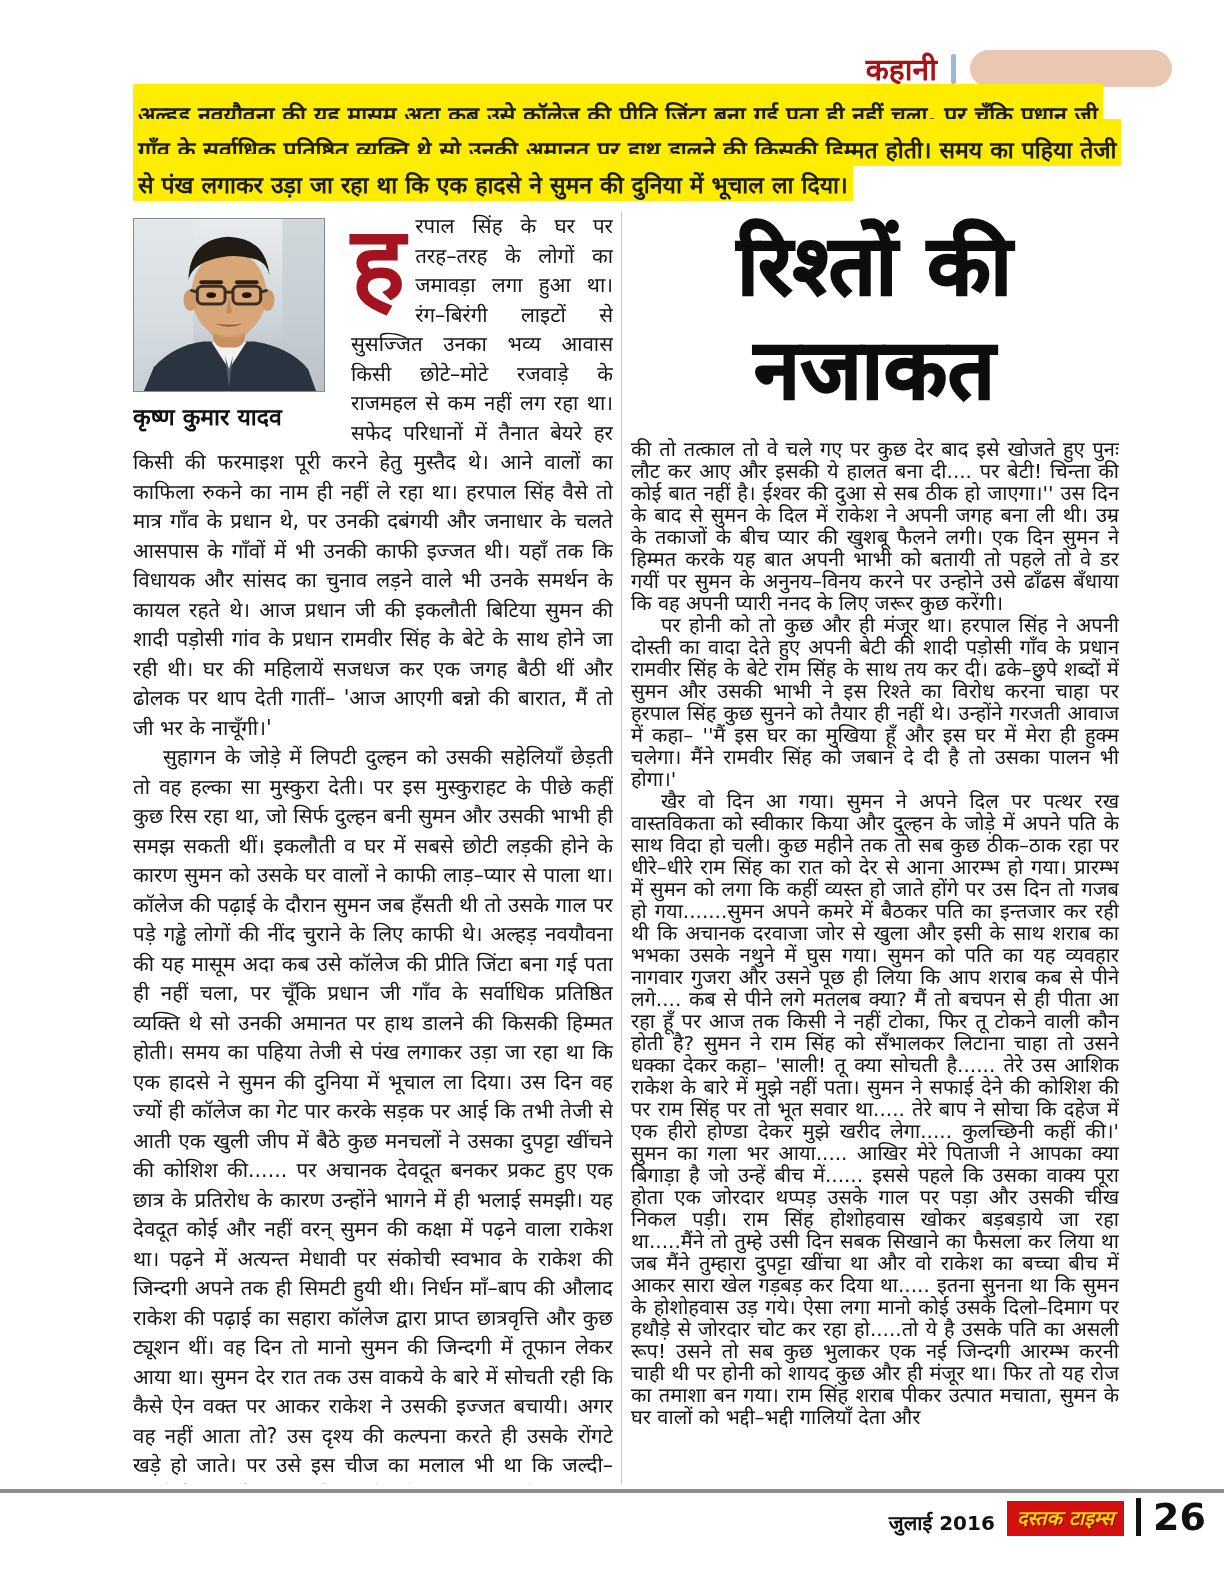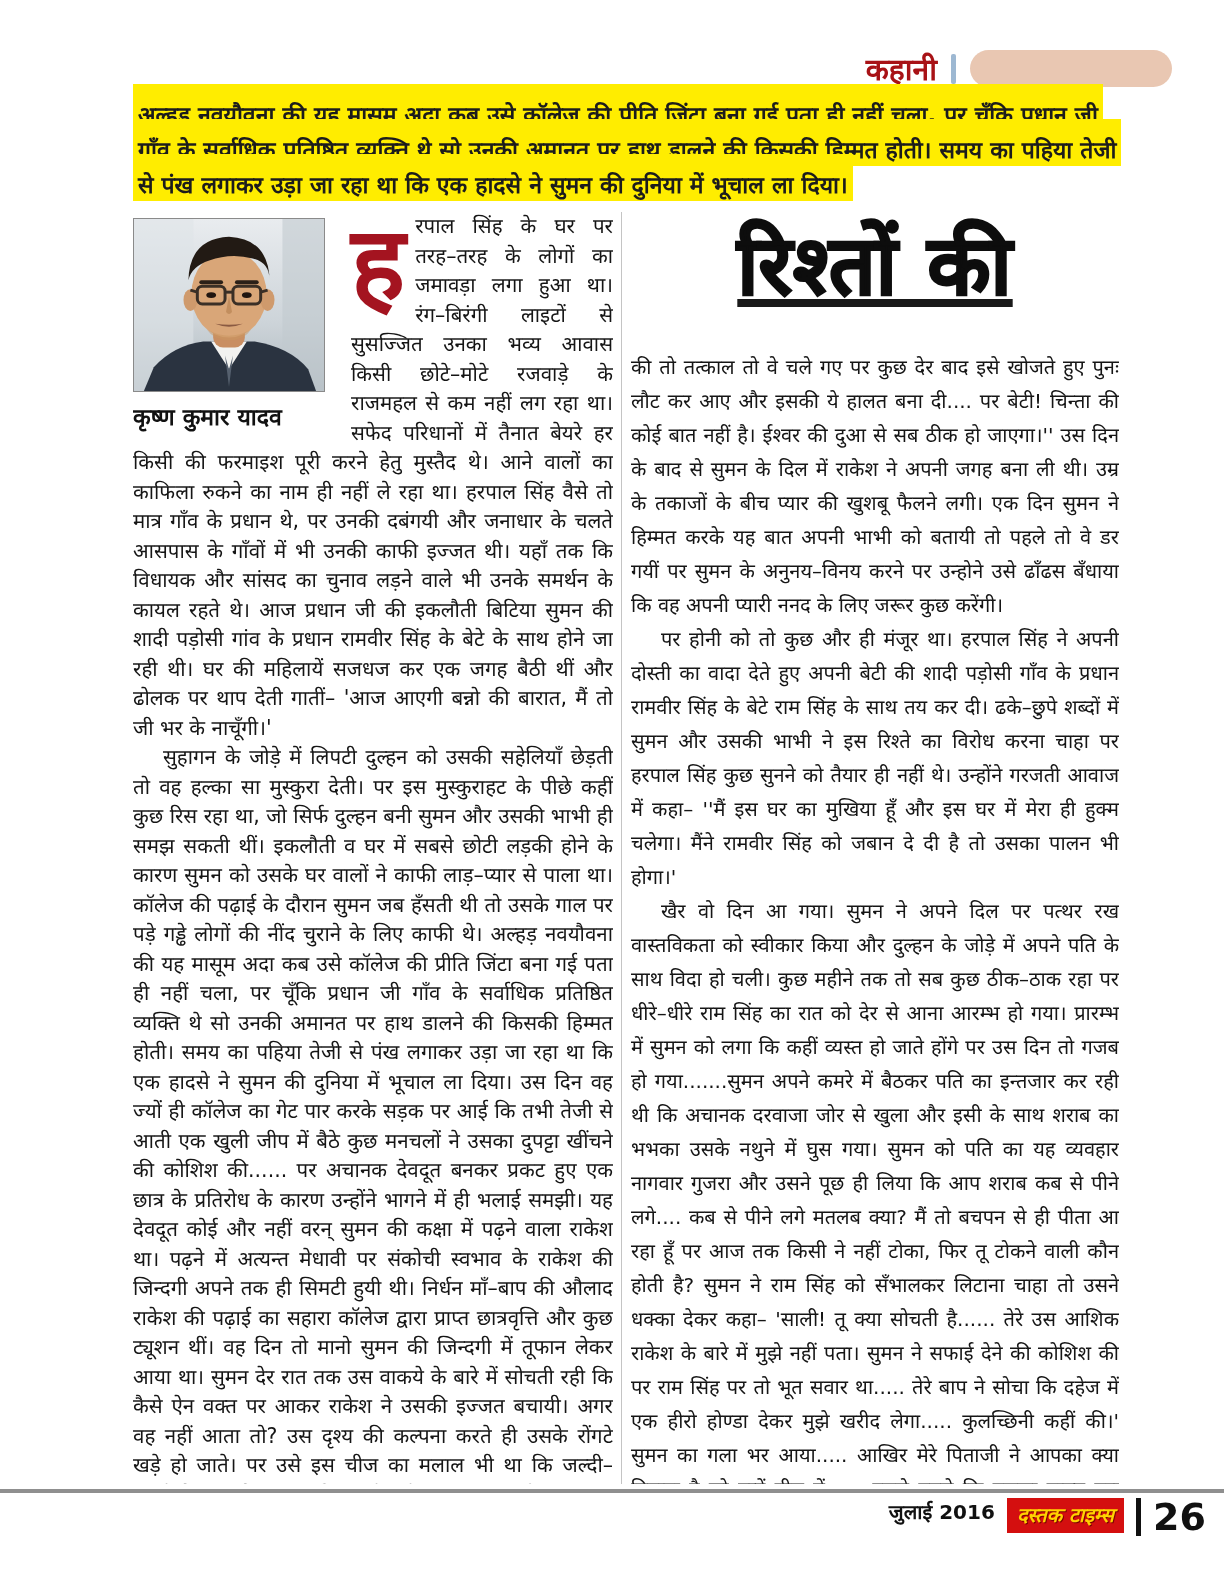--- a/index.html
+++ b/index.html
@@ -45,21 +45,21 @@
     display:flex;
   }
   .col-left  { width:480px; height:100%; overflow:hidden; }
   .col-divider { width:1px; background:#c4c4c4; margin:0 9px 0 8px; }
   .col-right { width:488px; height:100%; overflow:hidden; }
 
   .para {
     font-size:20.5px; line-height:29.5px; text-align:justify; color:#151515;
   }
   .para + .para { text-indent:30px; }
-  .col-right .para { font-size:20px; line-height:34px; }
+  .col-right .para { font-size:20px; line-height:22px; }
 
   
   .author-fig {
     float:left; width:204px; margin:6px 14px 6px 0;
   }
   .author-photo {
     width:192px; height:174px; border:1px solid #8a8a8a; display:block; background:#cfd4d8;
   }
   .author-name {
     display:block; width:192px; text-align:left;
@@ -67,35 +67,35 @@
   }
   
   .dropcap {
     float:left;
     font-size:102px; line-height:92px;
     font-weight:bold; color:#a41420;
     padding:6px 10px 0 0;
   }
   
   .headline {
-    text-align:center; margin:2px 0 32px 0;text-decoration:underline;
+    text-align:center; margin:2px 0 16px 0;
   }
   .headline .hl-line {
     display:block;
     font-size:82px; line-height:104px; font-weight:900; color:#0d0d0d;
     letter-spacing:1px;
     -webkit-text-stroke:2px #0d0d0d;
   }
   
   .footer-rule {
     position:absolute; left:0; right:0; top:1489px; height:4px; background:#8f8f8f;
   }
   .footer {
     position:absolute; top:1498px; right:18px;
-    display:flex; align-items:flex-start; gap:12px;
+    display:flex; align-items:flex-end; gap:12px;
   }
   .issue-date { font-size:20px; font-weight:bold; color:#111; }
   .mag-logo {
     background:#d40f0f; color:#ffd200;
     font-size:20px; font-weight:bold; font-style:italic;
     padding:3px 10px 5px 10px; border-radius:0;
     text-shadow:1px 1px 0 #7a0000;
   }
   .footer-bar { width:5px; height:38px; background:#111; }
   .page-number { font-size:38px; font-weight:bold; color:#111; line-height:38px; }
@@ -170,20 +170,21 @@
       </p>
       <p class="para">सुहागन के जोड़े में लिपटी दुल्हन को उसकी सहेलियाँ छेड़ती तो वह हल्का सा मुस्कुरा देती। पर इस मुस्कुराहट के पीछे कहीं कुछ रिस रहा था, जो सिर्फ दुल्हन बनी सुमन और उसकी भाभी ही समझ सकती थीं। इकलौती व घर में सबसे छोटी लड़की होने के कारण सुमन को उसके घर वालों ने काफी लाड़–प्यार से पाला था। कॉलेज की पढ़ाई के दौरान सुमन जब हँसती थी तो उसके गाल पर पड़े गड्ढे लोगों की नींद चुराने के लिए काफी थे। अल्हड़ नवयौवना की यह मासूम अदा कब उसे कॉलेज की प्रीति जिंटा बना गई पता ही नहीं चला, पर चूँकि प्रधान जी गाँव के सर्वाधिक प्रतिष्ठित व्यक्ति थे सो उनकी अमानत पर हाथ डालने की किसकी हिम्मत होती। समय का पहिया तेजी से पंख लगाकर उड़ा जा रहा था कि एक हादसे ने सुमन की दुनिया में भूचाल ला दिया। उस दिन वह ज्यों ही कॉलेज का गेट पार करके सड़क पर आई कि तभी तेजी से आती एक खुली जीप में बैठे कुछ मनचलों ने उसका दुपट्टा खींचने की कोशिश की...... पर अचानक देवदूत बनकर प्रकट हुए एक छात्र के प्रतिरोध के कारण उन्होंने भागने में ही भलाई समझी। यह देवदूत कोई और नहीं वरन् सुमन की कक्षा में पढ़ने वाला राकेश था। पढ़ने में अत्यन्त मेधावी पर संकोची स्वभाव के राकेश की जिन्दगी अपने तक ही सिमटी हुयी थी। निर्धन माँ–बाप की औलाद राकेश की पढ़ाई का सहारा कॉलेज द्वारा प्राप्त छात्रवृत्ति और कुछ ट्यूशन थीं। वह दिन तो मानो सुमन की जिन्दगी में तूफान लेकर आया था। सुमन देर रात तक उस वाकये के बारे में सोचती रही कि कैसे ऐन वक्त पर आकर राकेश ने उसकी इज्जत बचायी। अगर वह नहीं आता तो? उस दृश्य की कल्पना करते ही उसके रोंगटे खड़े हो जाते। पर उसे इस चीज का मलाल भी था कि जल्दी–जल्दी में वह राकेश का शुक्रिया भी नहीं व्यक्त कर पायी।</p>
 
     </div>
 
     <div class="col-divider"></div>
 
     <div class="col-right">
       <div class="headline">
         <span class="hl-line">रिश्तों की</span>
+        <span class="hl-line">नजाकत</span>
       </div>
       <p class="para">की तो तत्काल तो वे चले गए पर कुछ देर बाद इसे खोजते हुए पुनः लौट कर आए और इसकी ये हालत बना दी.... पर बेटी! चिन्ता की कोई बात नहीं है। ईश्वर की दुआ से सब ठीक हो जाएगा।'' उस दिन के बाद से सुमन के दिल में राकेश ने अपनी जगह बना ली थी। उम्र के तकाजों के बीच प्यार की खुशबू फैलने लगी। एक दिन सुमन ने हिम्मत करके यह बात अपनी भाभी को बतायी तो पहले तो वे डर गयीं पर सुमन के अनुनय–विनय करने पर उन्होने उसे ढाँढस बँधाया कि वह अपनी प्यारी ननद के लिए जरूर कुछ करेंगी।</p>
       <p class="para">पर होनी को तो कुछ और ही मंजूर था। हरपाल सिंह ने अपनी दोस्ती का वादा देते हुए अपनी बेटी की शादी पड़ोसी गाँव के प्रधान रामवीर सिंह के बेटे राम सिंह के साथ तय कर दी। ढके–छुपे शब्दों में सुमन और उसकी भाभी ने इस रिश्ते का विरोध करना चाहा पर हरपाल सिंह कुछ सुनने को तैयार ही नहीं थे। उन्होंने गरजती आवाज में कहा– ''मैं इस घर का मुखिया हूँ और इस घर में मेरा ही हुक्म चलेगा। मैंने रामवीर सिंह को जबान दे दी है तो उसका पालन भी होगा।'</p>
       <p class="para">खैर वो दिन आ गया। सुमन ने अपने दिल पर पत्थर रख वास्तविकता को स्वीकार किया और दुल्हन के जोड़े में अपने पति के साथ विदा हो चली। कुछ महीने तक तो सब कुछ ठीक–ठाक रहा पर धीरे–धीरे राम सिंह का रात को देर से आना आरम्भ हो गया। प्रारम्भ में सुमन को लगा कि कहीं व्यस्त हो जाते होंगे पर उस दिन तो गजब हो गया.......सुमन अपने कमरे में बैठकर पति का इन्तजार कर रही थी कि अचानक दरवाजा जोर से खुला और इसी के साथ शराब का भभका उसके नथुने में घुस गया। सुमन को पति का यह व्यवहार नागवार गुजरा और उसने पूछ ही लिया कि आप शराब कब से पीने लगे.... कब से पीने लगे मतलब क्या? मैं तो बचपन से ही पीता आ रहा हूँ पर आज तक किसी ने नहीं टोका, फिर तू टोकने वाली कौन होती है? सुमन ने राम सिंह को सँभालकर लिटाना चाहा तो उसने धक्का देकर कहा– 'साली! तू क्या सोचती है...... तेरे उस आशिक राकेश के बारे में मुझे नहीं पता। सुमन ने सफाई देने की कोशिश की पर राम सिंह पर तो भूत सवार था..... तेरे बाप ने सोचा कि दहेज में एक हीरो होण्डा देकर मुझे खरीद लेगा..... कुलच्छिनी कहीं की।' सुमन का गला भर आया..... आखिर मेरे पिताजी ने आपका क्या बिगाड़ा है जो उन्हें बीच में...... इससे पहले कि उसका वाक्य पूरा होता एक जोरदार थप्पड़ उसके गाल पर पड़ा और उसकी चीख निकल पड़ी। राम सिंह होशोहवास खोकर बड़बड़ाये जा रहा था.....मैंने तो तुम्हे उसी दिन सबक सिखाने का फैसला कर लिया था जब मैंने तुम्हारा दुपट्टा खींचा था और वो राकेश का बच्चा बीच में आकर सारा खेल गड़बड़ कर दिया था..... इतना सुनना था कि सुमन के होशोहवास उड़ गये। ऐसा लगा मानो कोई उसके दिलो–दिमाग पर हथौड़े से जोरदार चोट कर रहा हो.....तो ये है उसके पति का असली रूप! उसने तो सब कुछ भुलाकर एक नई जिन्दगी आरम्भ करनी चाही थी पर होनी को शायद कुछ और ही मंजूर था। फिर तो यह रोज का तमाशा बन गया। राम सिंह शराब पीकर उत्पात मचाता, सुमन के घर वालों को भद्दी–भद्दी गालियाँ देता और</p>
     </div>
 
   </div>
 
   <div class="footer-rule"></div>
   <div class="footer">

